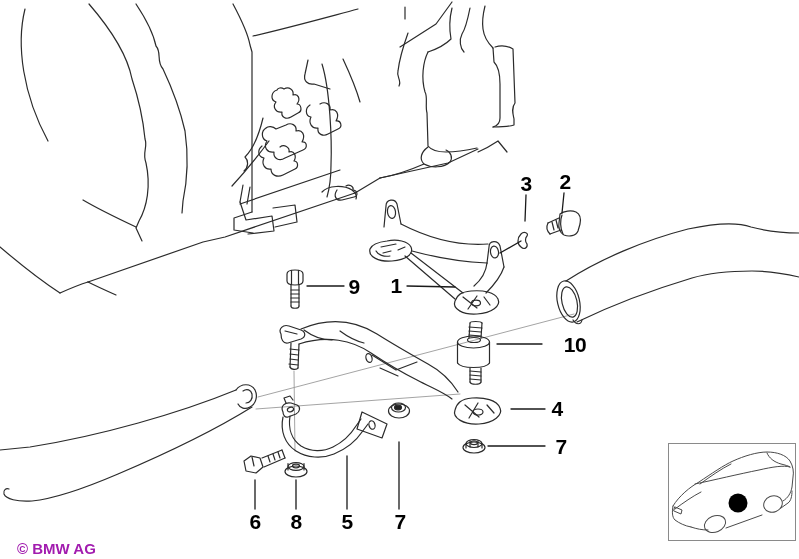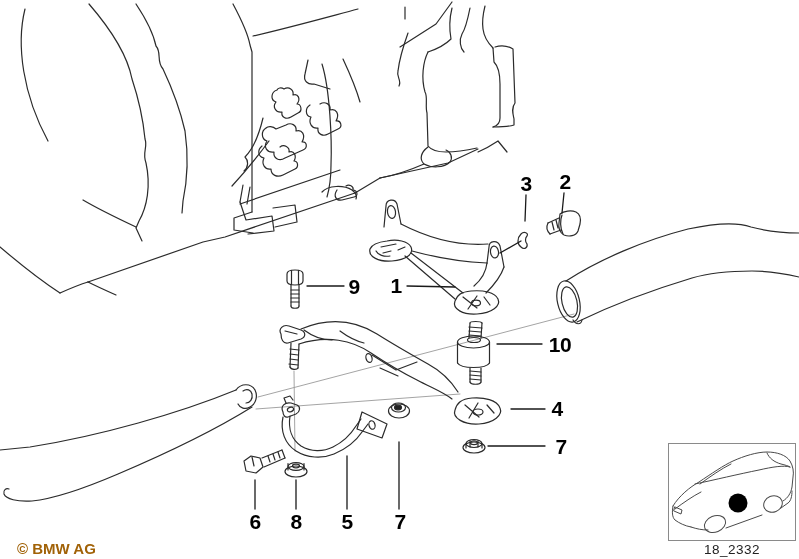--- a/index.html
+++ b/index.html
@@ -8,21 +8,21 @@
     font-family:"Liberation Sans","DejaVu Sans",sans-serif;
   }
   .artwork{position:absolute;left:0;top:0;}
   .callout-layer{position:absolute;left:0;top:0;width:799px;height:559px;}
   .callout{
     position:absolute;transform:translate(-50%,-50%);
     font-weight:bold;font-size:21px;line-height:1;color:#000;cursor:pointer;
     letter-spacing:-0.5px;
   }
   .copyright{
-    position:absolute;left:17px;top:540px;font-size:15px;font-weight:bold;color:#a16207;
+    position:absolute;left:17px;top:540px;font-size:15px;font-weight:bold;color:#a21caf;
     letter-spacing:0px;white-space:nowrap;
   }
   .car-box{
     position:absolute;left:668px;top:443px;width:128px;height:98px;
     border:1px solid #8a8a8a;background:#fff;box-sizing:border-box;
   }
   .diagram-code{
     position:absolute;left:668px;top:542px;width:128px;text-align:center;
     font-size:13.5px;color:#222;letter-spacing:0.5px;
   }
@@ -224,21 +224,21 @@
   <div class="callout-layer" id="callout-layer">
       <div class="callout" style="left: 396px; top: 285px;">1</div>
       <div class="callout" style="left: 565px; top: 181px;">2</div>
       <div class="callout" style="left: 526px; top: 183px;">3</div>
       <div class="callout" style="left: 557px; top: 408px;">4</div>
       <div class="callout" style="left: 347px; top: 521px;">5</div>
       <div class="callout" style="left: 255px; top: 521px;">6</div>
       <div class="callout" style="left: 400px; top: 521px;">7</div>
       <div class="callout" style="left: 296px; top: 521px;">8</div>
       <div class="callout" style="left: 354px; top: 286px;">9</div>
-      <div class="callout" style="left: 560px; top: 344px;">10</div>
+      <div class="callout" style="left: 575px; top: 344px;">10</div>
       <div class="callout" style="left: 561px; top: 446px;">7</div>
     </div>
 
   <div class="copyright">© BMW AG</div>
 
   <div class="car-box">
     <svg width="126" height="96" viewBox="0 0 126 96" fill="none" stroke="#4a4a4a" stroke-width="1" stroke-linecap="round" stroke-linejoin="round">
       <g>
         <path d="M4,62 C10,52 21,43 30,38 C42,30 55,21 64,17 C75,12 88,8 98,8 C108,8 117,11 121,17 C124,22 125,28 124,33 L123,43 C122,49 119,54 114,57"></path>
         <path d="M4,62 C3,68 3,73 6,76 C10,79 16,82 22,83"></path>
@@ -249,15 +249,14 @@
         <path d="M31,40 C42,32 52,25 62,20"></path>
         <path d="M98,9 C100,14 105,18 112,20 C116,21 120,22 121,23"></path>
         <path d="M6,65 C14,59 24,52 32,48"></path>
         <path d="M5,67 L12,70 L13,66 L6,63 Z"></path>
         <ellipse cx="46" cy="80" rx="11" ry="8" transform="rotate(-22 46 80)"></ellipse>
         <ellipse cx="104" cy="60" rx="9.5" ry="8" transform="rotate(-22 104 60)"></ellipse>
       </g>
       <circle cx="69" cy="59" r="9.5" fill="#000" stroke="none"></circle>
     </svg>
   </div>
-  <div class="diagram-code">18_2332</div>
 
 </div>
 
 </body></html>

